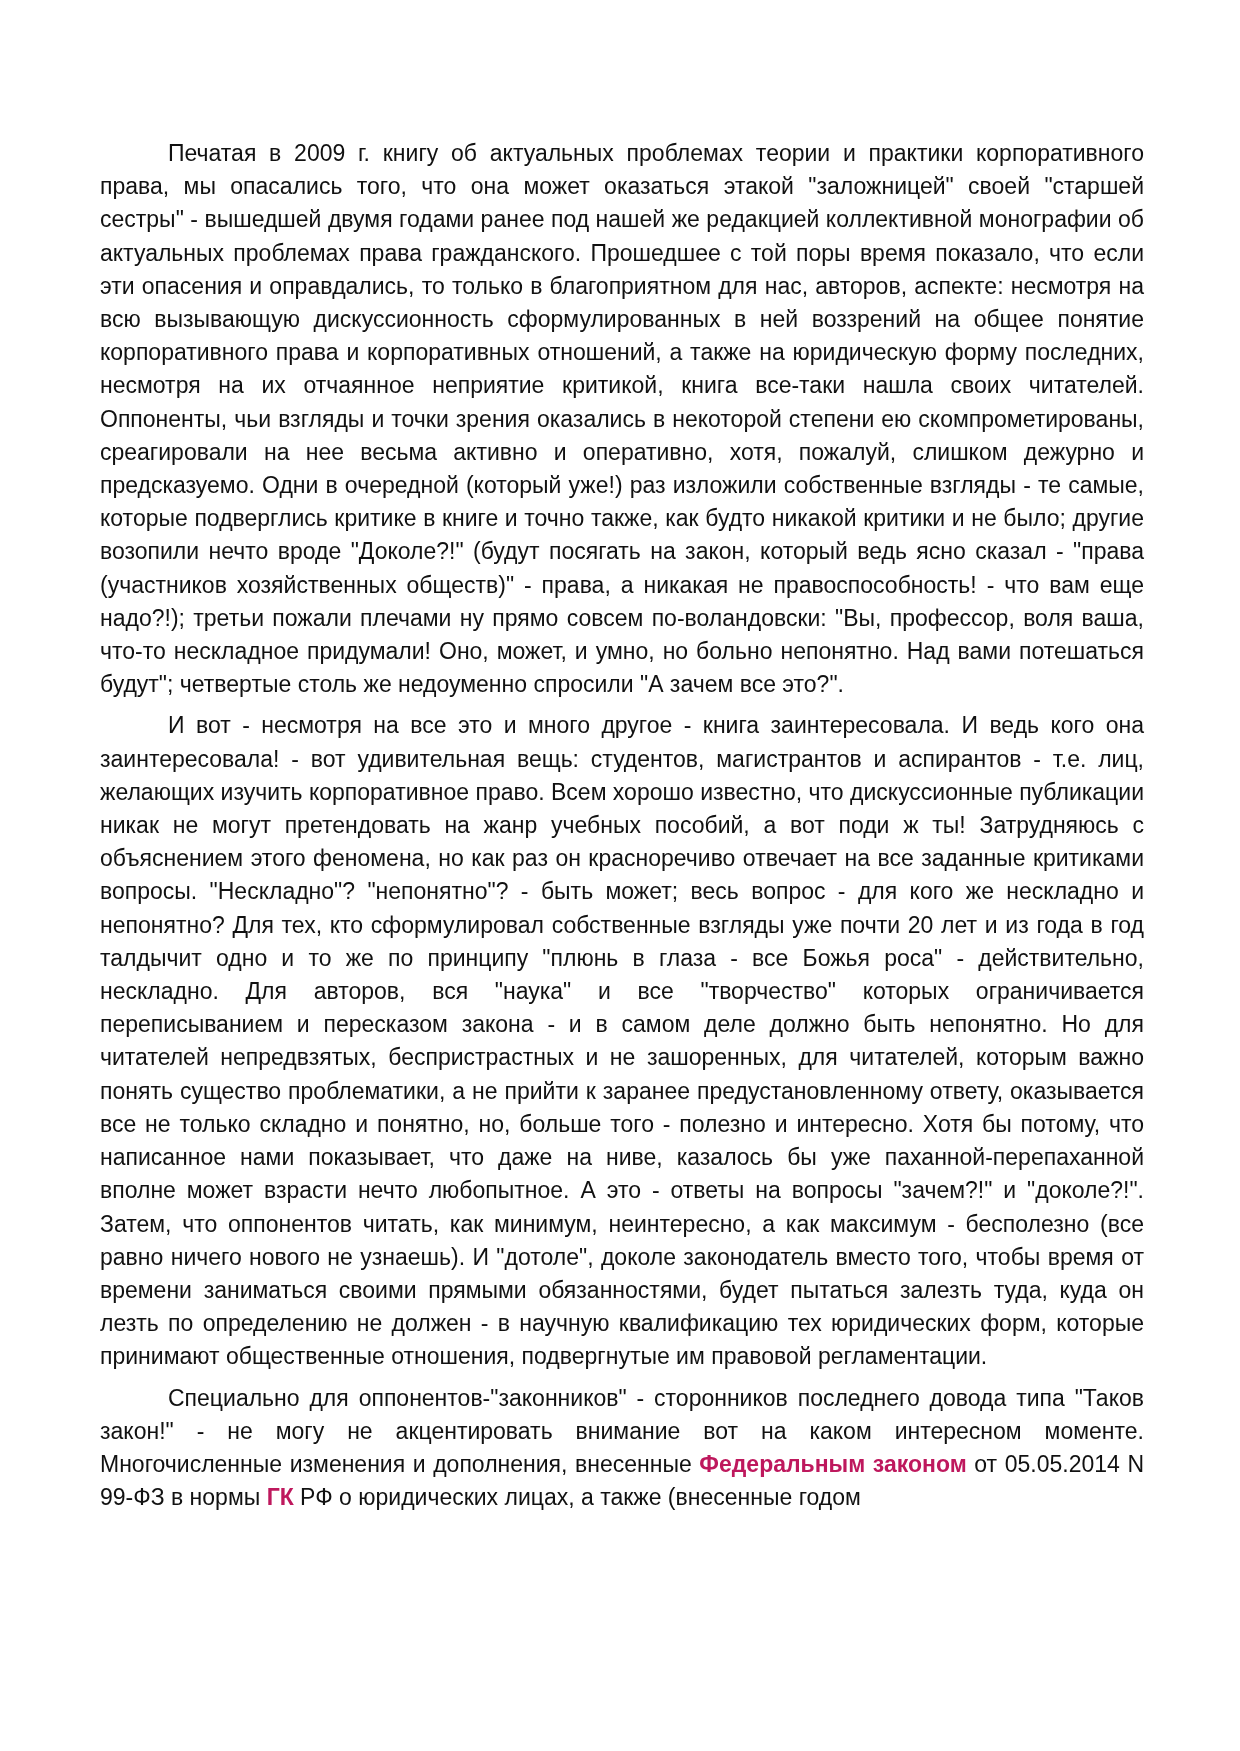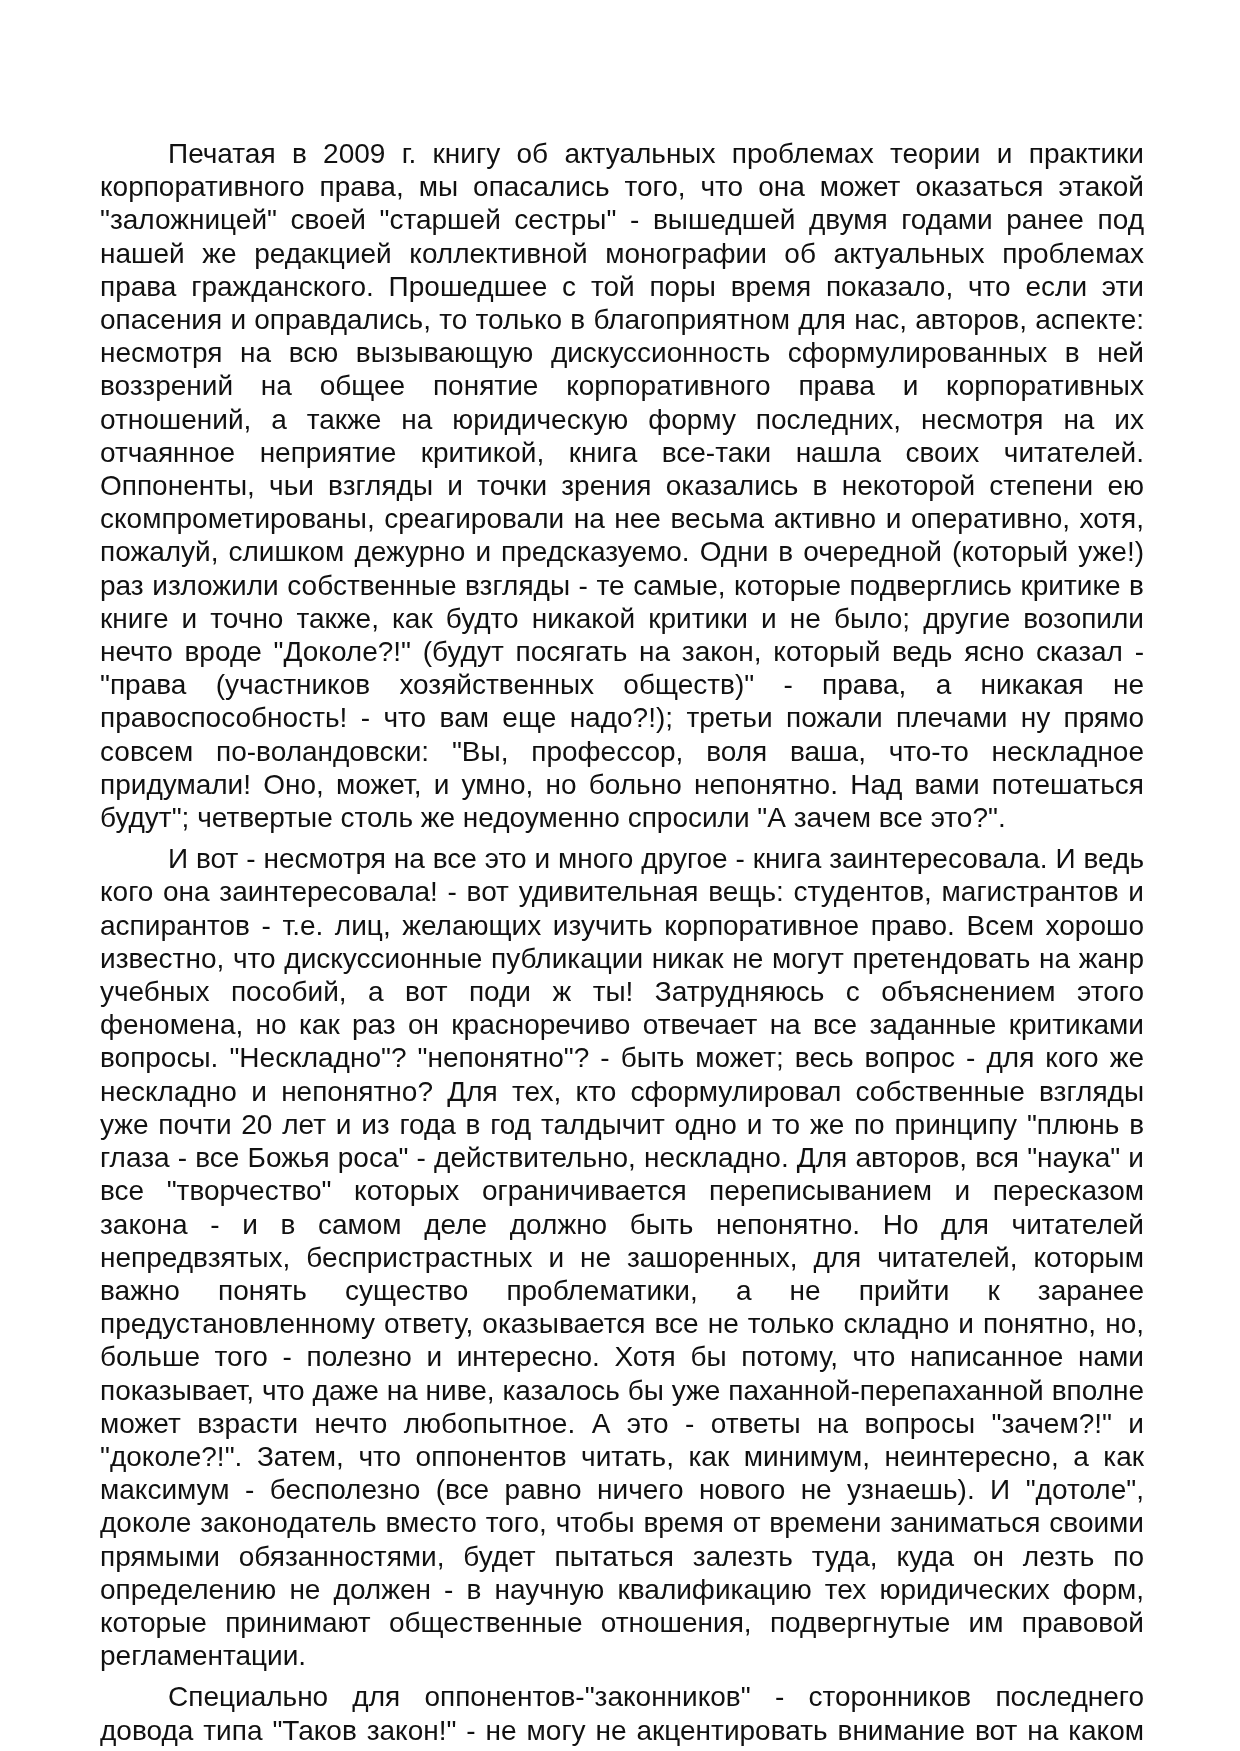--- a/index.html
+++ b/index.html
@@ -39,21 +39,21 @@
     line-height: 28px;
     font-weight: 700;
     margin: 0 0 30px 0;
     letter-spacing: 0.1px;
   }
   .para {
     margin: 0;
     text-align: justify;
     text-justify: inter-word;
     text-indent: 68px;
-    font-size: 28px;
+    font-size: 23px;
     line-height: 33.2px;
     color: #111111;
     hyphens: none;
     word-spacing: 0px;
   }
   .para + .para {
     margin-top: 8px;
   }
   .doc-link {
     color: #be185d;

